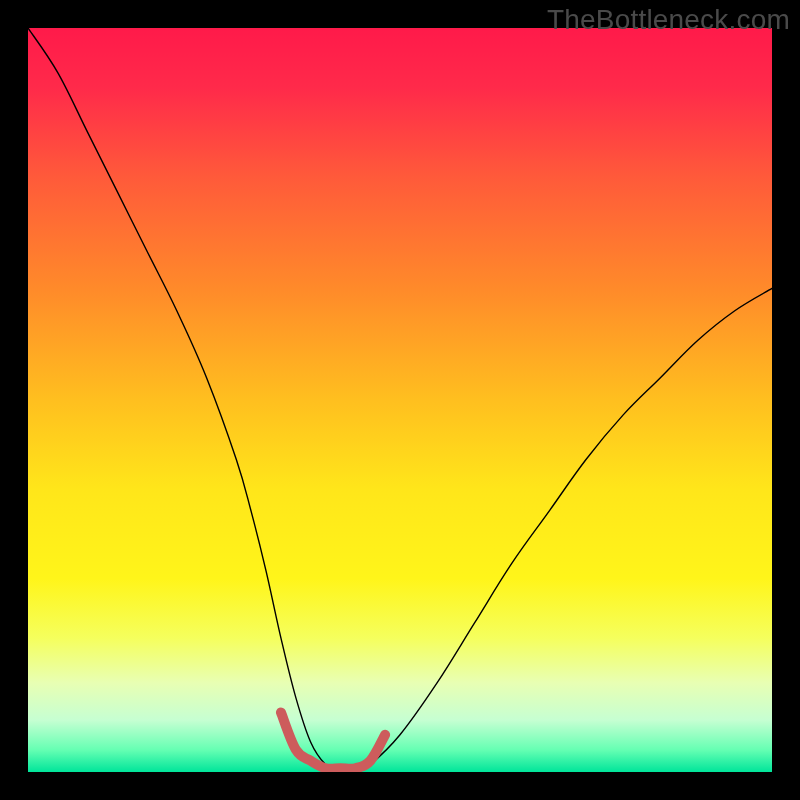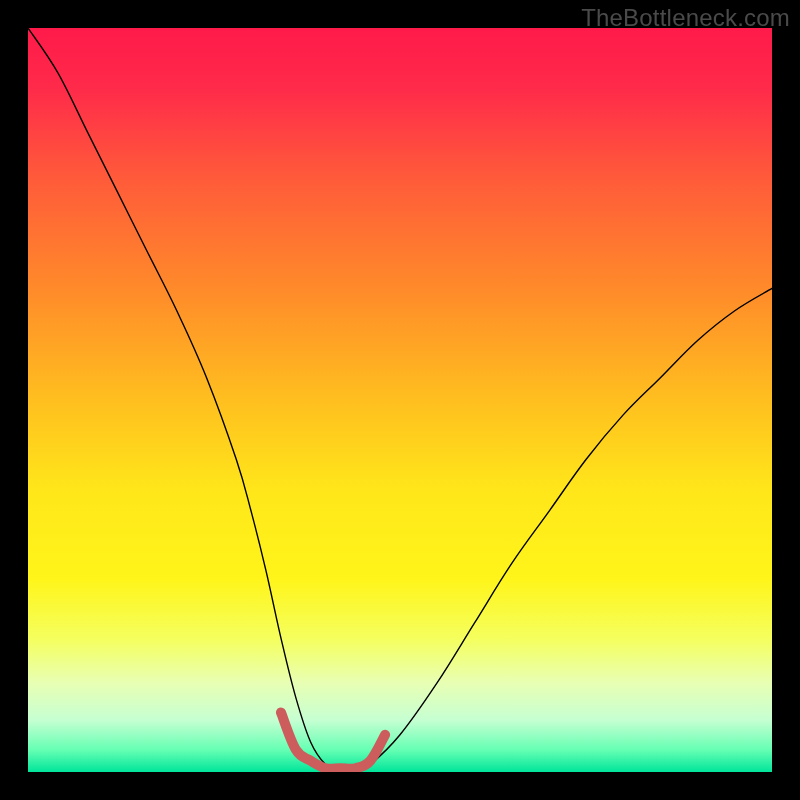--- a/index.html
+++ b/index.html
@@ -15,21 +15,21 @@
     position: relative;
     width: 800px;
     height: 800px;
     background: #000;
   }
   .watermark {
     position: absolute;
     top: 4px;
     right: 10px;
     color: #4a4a4a;
-    font-size: 24px;
+    font-size: 28px;
     font-weight: 500;
     letter-spacing: 0.2px;
     z-index: 10;
   }
   .plot-area {
     position: absolute;
     left: 28px;
     top: 28px;
     width: 744px;
     height: 744px;

